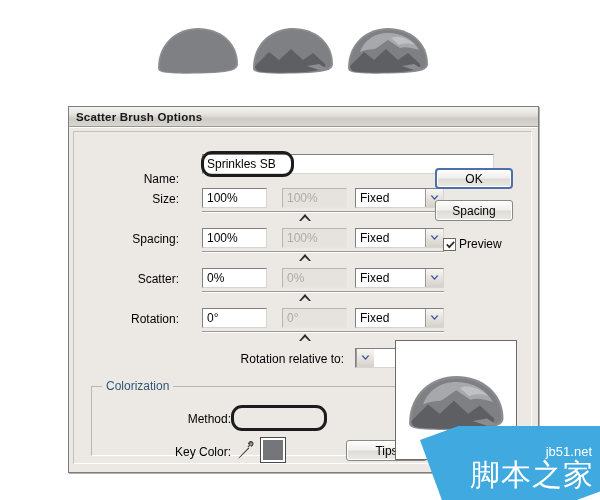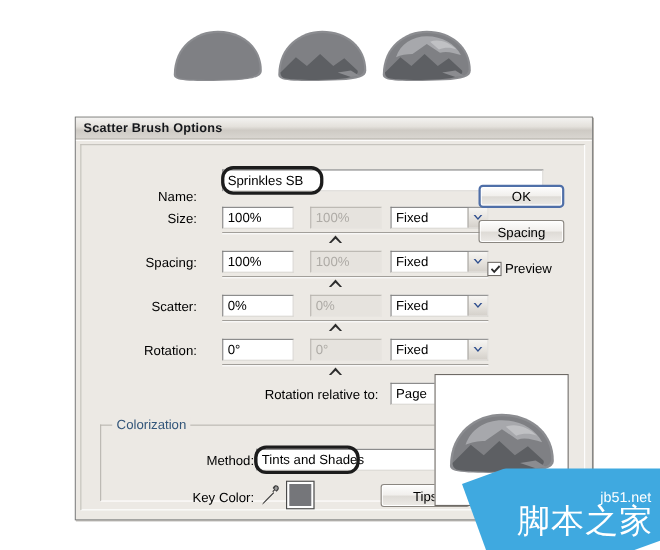--- a/index.html
+++ b/index.html
@@ -391,41 +391,32 @@
           </svg>
       </span>
     </div>
     <div class="slider" style="left:133px; top:203px; width:242px;">
       <div class="slider-track"></div>
       <div class="slider-thumb" style="left:40%;"></div>
     </div>
 
     <span class="field-label" style="left:105px; top:224px; width:170px;">Rotation relative to:</span>
     <div class="combo" style="left:286px; top:220px; width:89px;">
-      <span class="combo-text">Page</span>
       <span class="combo-arrow">
         <svg width="9" height="6" viewBox="0 0 9 6">
             <path d="M0.5 0.5 L4.5 5 L8.5 0.5 L6.8 0.5 L4.5 3.2 L2.2 0.5 Z" fill="#2f4f8f"></path>
           </svg>
       </span>
     </div>
 
     <div id="colorization-group" style="left:22px; top:258px; width:353px; height:70px;">
       <span id="colorization-legend">Colorization</span>
     </div>
 
     <span class="field-label" style="left:92px; top:284px; width:70px;">Method:</span>
-    <div class="combo" style="left:164px; top:280px; width:194px;">
-      <span class="combo-text">Tints and Shades</span>
-      <span class="combo-arrow">
-        <svg width="9" height="6" viewBox="0 0 9 6">
-            <path d="M0.5 0.5 L4.5 5 L8.5 0.5 L6.8 0.5 L4.5 3.2 L2.2 0.5 Z" fill="#2f4f8f"></path>
-          </svg>
-      </span>
-    </div>
     <div class="annotation-ring" style="left:162px; top:277px; width:96px; height:26px;"></div>
 
     <span class="field-label" style="left:80px; top:317px; width:82px;">Key Color:</span>
 
     <span id="eyedropper-icon" style="left:168px; top:312px;">
       <svg width="18" height="20" viewBox="0 0 18 20">
         <path d="M12.5 1.5 C14 0.5 16.5 1.5 16.5 3.8 C16.5 5.2 15.4 6.1 14.3 7.0 L13.0 5.6 L11.4 7.2 L12.3 8.2 L6.0 14.5 L3.0 17.5 L1.2 18.8 L2.4 16.9 L5.2 13.9 L11.5 7.6 L10.5 6.6 L12.2 5.0 L10.9 3.7 C11.3 2.9 11.8 2.0 12.5 1.5 Z" fill="#3b3b3b"></path>
         <path d="M13.2 2.6 C14.2 2.0 15.5 2.7 15.4 3.9 C15.3 4.7 14.6 5.3 13.9 5.9 L12.4 4.3 Z" fill="#9a9a9a"></path>
       </svg>
     </span>

